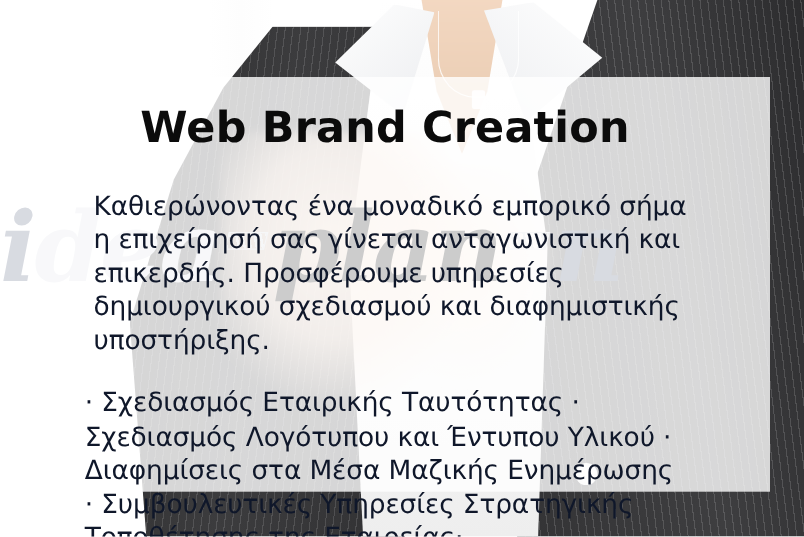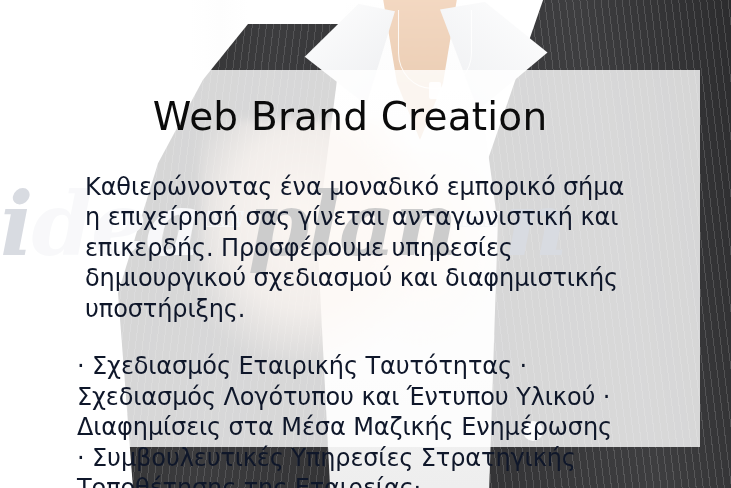--- a/index.html
+++ b/index.html
@@ -229,21 +229,21 @@
     top: 70px;
     width: 700px;
     height: 377px;
   }
 
   .title {
     margin: 0;
     padding: 27px 0 0 0;
     text-align: center;
     font-family: "DejaVu Sans", "Liberation Sans", sans-serif;
-    font-weight: 400;
+    font-weight: 700;
     font-size: 39px;
     line-height: 1.05;
     letter-spacing: 0.2px;
     color: #0b0b0b;
   }
 
   .para {
     margin: 0;
     padding: 0;
     color: #0f172a;

